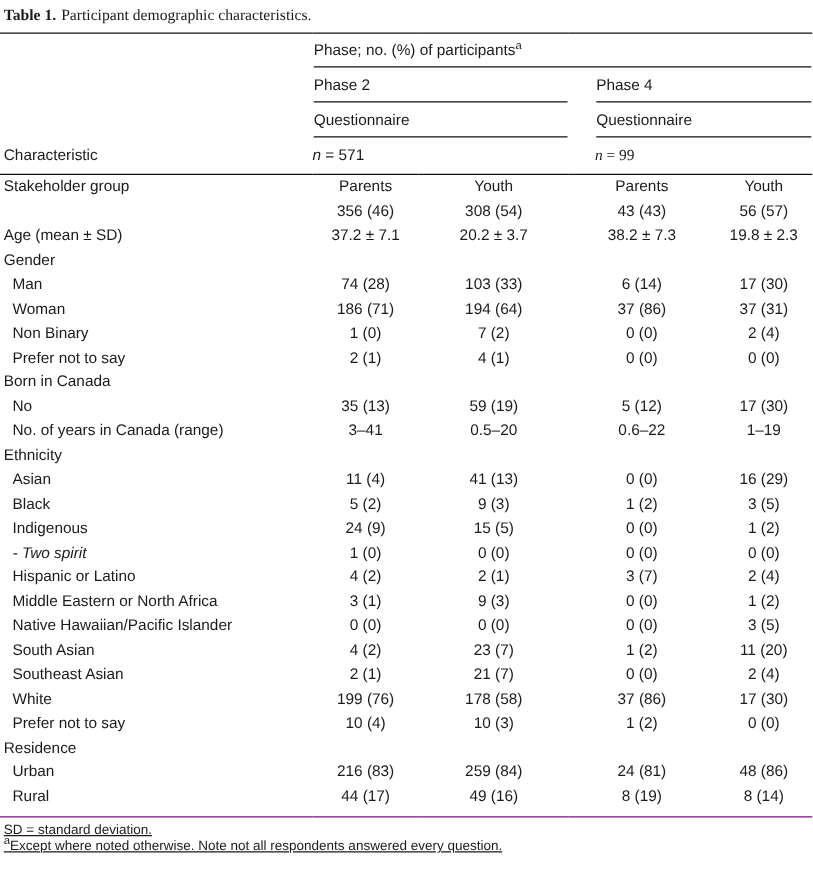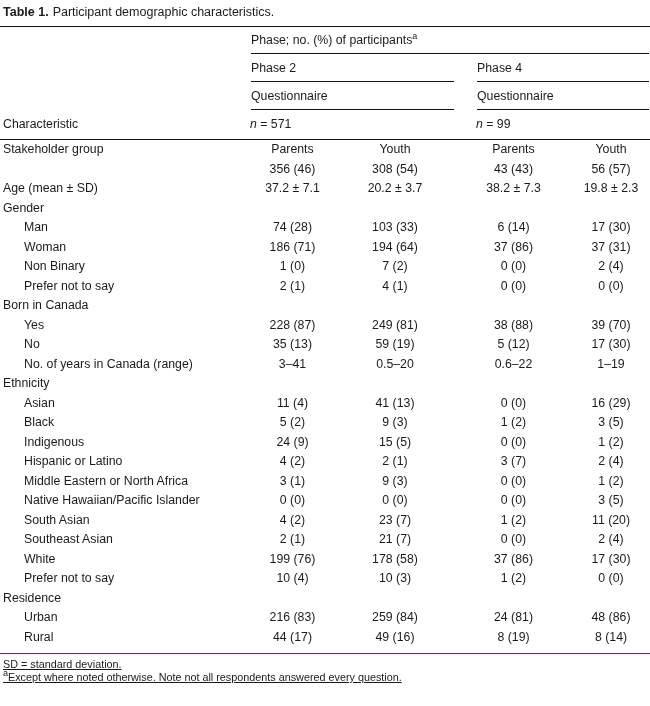--- a/index.html
+++ b/index.html
@@ -4,21 +4,21 @@
 <style>
   html, body { margin: 0; padding: 0; }
   body {
     width: 650px; height: 706px;
     background: #ffffff;
     font-family: "Liberation Sans", "DejaVu Sans", sans-serif;
     color: #1b1b1b;
   }
   .page { width: 650px; height: 706px; overflow: hidden; }
 
-  .title { font-size: 12.5px; line-height: 13px; padding: 6px 0 7px 3px; }
+  .title { font-size: 12.5px; line-height: 13px; padding: 6px 0 7px 3px; font-family: Liberation Serif, serif; }
   .title .t-label { font-weight: 700; margin-right: 4px; }
 
   table {
     width: 650px;
     border-collapse: collapse;
     table-layout: fixed;
     border-top: 1px solid #111;
     font-size: 12.3px;
   }
   col.c-label { width: 250px; }
@@ -32,28 +32,28 @@
   thead .hline {
     border-bottom: 1px solid #111;
     padding: 6px 0 6px 0;
     line-height: 13px;
   }
   thead .hline.off { margin-left: 21px; }
 
   thead tr.char-row th { border-bottom: 1px solid #111; }
   thead th.lbl { padding: 7px 0 8px 3px; line-height: 13px; }
   thead th.ncell { padding: 7px 0 8px 0; line-height: 13px; }
-  thead th.ncell.off-pad { padding-left: 21px; }
+  thead th.ncell.off-pad { padding-left: 21px; font-family: Liberation Serif, serif; }
 
   sup { font-size: 9px; vertical-align: super; line-height: 0; }
   .it { font-style: italic; }
 
   tbody td { line-height: 19.5px; vertical-align: bottom; padding: 0; }
   tbody td.lbl { padding-left: 3px; }
-  tbody td.lbl.ind { padding-left: 24px; }
+  tbody td.lbl.ind { padding-left: 10px; }
   tbody td.val { text-align: center; }
   tbody tr:last-child td { border-bottom: 1px solid #701a75; padding-bottom: 6px; }
 
   .footnotes { font-size: 10.8px; line-height: 13px; padding: 4px 0 0 3px; text-decoration: underline; }
 </style>
 </head>
 <body>
 
 <div class="page">
 
@@ -167,27 +167,20 @@
           <td class="val">0 (0)</td>
         </tr>
         <tr>
           <td class="lbl">Born in Canada</td>
           <td class="val"></td>
           <td class="val"></td>
           <td class="val"></td>
           <td class="val"></td>
         </tr>
         <tr>
-          <td class="lbl ind">Yes</td>
-          <td class="val">228 (87)</td>
-          <td class="val">249 (81)</td>
-          <td class="val">38 (88)</td>
-          <td class="val">39 (70)</td>
-        </tr>
-        <tr>
           <td class="lbl ind">No</td>
           <td class="val">35 (13)</td>
           <td class="val">59 (19)</td>
           <td class="val">5 (12)</td>
           <td class="val">17 (30)</td>
         </tr>
         <tr>
           <td class="lbl ind">No. of years in Canada (range)</td>
           <td class="val">3–41</td>
           <td class="val">0.5–20</td>
@@ -216,20 +209,27 @@
           <td class="val">3 (5)</td>
         </tr>
         <tr>
           <td class="lbl ind">Indigenous</td>
           <td class="val">24 (9)</td>
           <td class="val">15 (5)</td>
           <td class="val">0 (0)</td>
           <td class="val">1 (2)</td>
         </tr>
         <tr>
+          <td class="lbl ind it">- Two spirit</td>
+          <td class="val">1 (0)</td>
+          <td class="val">0 (0)</td>
+          <td class="val">0 (0)</td>
+          <td class="val">0 (0)</td>
+        </tr>
+        <tr>
           <td class="lbl ind">Hispanic or Latino</td>
           <td class="val">4 (2)</td>
           <td class="val">2 (1)</td>
           <td class="val">3 (7)</td>
           <td class="val">2 (4)</td>
         </tr>
         <tr>
           <td class="lbl ind">Middle Eastern or North Africa</td>
           <td class="val">3 (1)</td>
           <td class="val">9 (3)</td>

